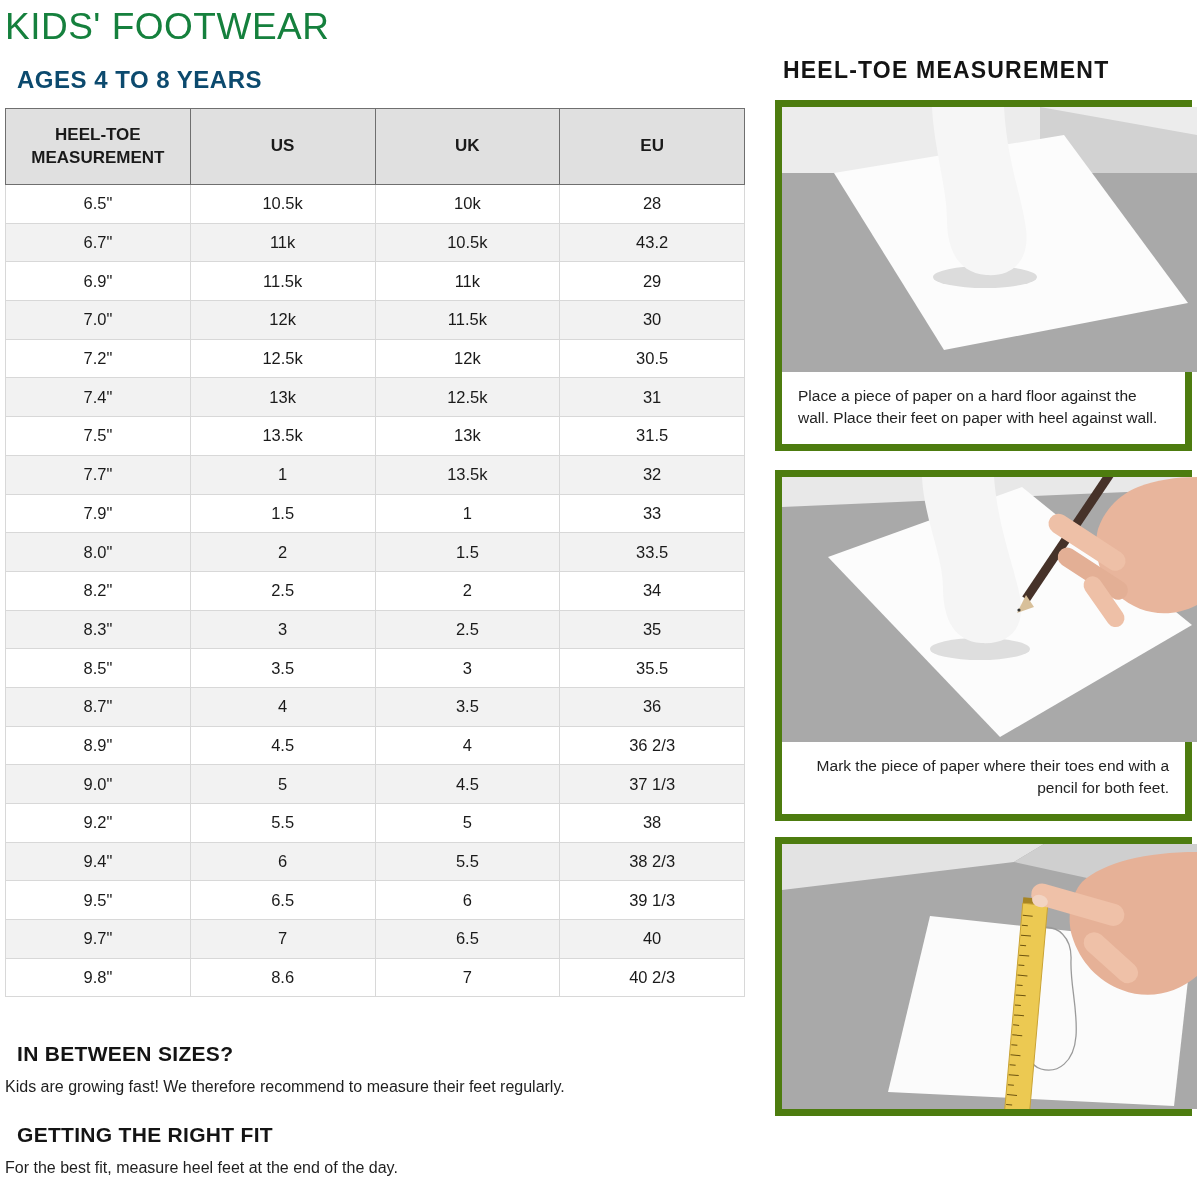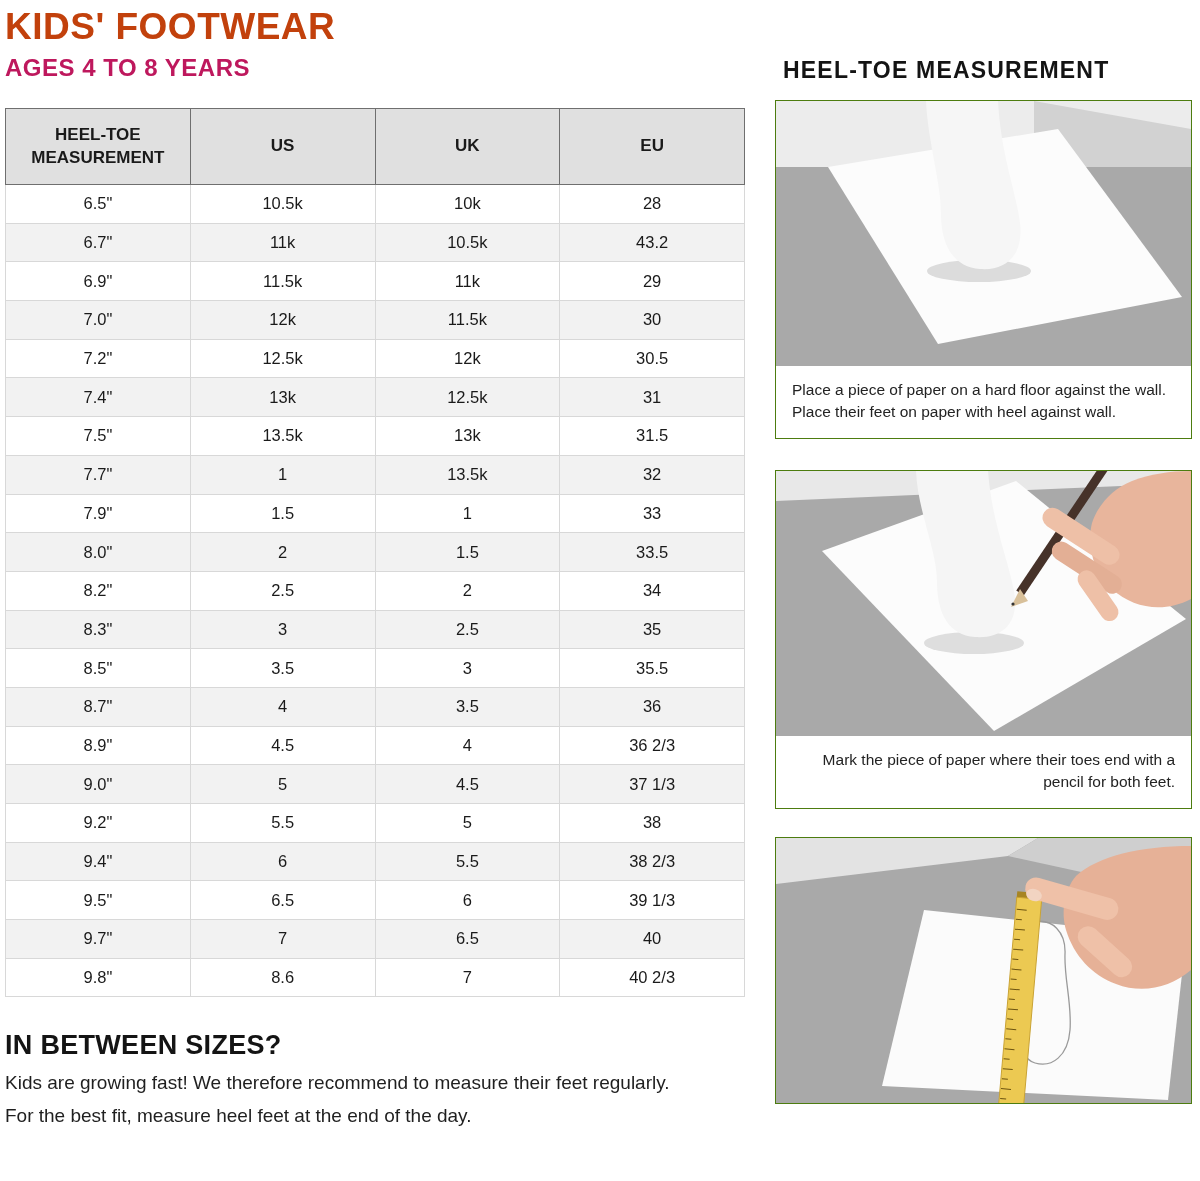--- a/index.html
+++ b/index.html
@@ -3,57 +3,57 @@
 <meta charset="utf-8">
 <style>
   html,body{margin:0;padding:0;}
   body{
     width:1200px;height:1181px;position:relative;background:#ffffff;
     font-family:"Liberation Sans", sans-serif;color:#1c1c1c;overflow:hidden;
   }
   
   .page-title{
     position:absolute;left:5px;top:6px;margin:0;
-    font-size:37px;font-weight:bold;letter-spacing:0.5px;color:#c2410c;
+    font-size:37px;font-weight:normal;letter-spacing:0.5px;color:#15803d;
   }
   .page-subtitle{
-    position:absolute;left:5px;top:54px;margin:0;
-    font-size:24px;font-weight:bold;letter-spacing:0.5px;color:#be185d;
+    position:absolute;left:5px;top:54px;margin:12px;
+    font-size:24px;font-weight:bold;letter-spacing:0.5px;color:#0c4a6e;
   }
   table.size-table{
     position:absolute;left:5px;top:108px;width:740px;
     border-collapse:collapse;table-layout:fixed;
   }
   table.size-table th{
     width:25%;height:75px;background:#e0e0e0;border:1px solid #6f6f6f;
     font-size:17px;font-weight:bold;color:#1a1a1a;text-align:center;
     padding:0 18px;line-height:1.35;
   }
   table.size-table td{
     height:37.7px;border:1px solid #d8d8d8;text-align:center;
     font-size:16.5px;color:#1a1a1a;background:#ffffff;padding:0;
   }
   table.size-table tbody tr:nth-child(even) td{background:#f2f2f2;}
   
   .sections{position:absolute;left:5px;top:1030px;width:740px;}
   .section-heading{
-    margin:0;font-size:27px;font-weight:bold;letter-spacing:0.3px;color:#141414;
+    margin:12px;font-size:21px;font-weight:bold;letter-spacing:0.3px;color:#141414;
   }
   .section-body{
-    margin:11px 0 0 0;font-size:19px;color:#1f1f1f;
+    margin:11px 0 0 0;font-size:16px;color:#1f1f1f;
   }
   .section-gap{margin-top:27px;}
   
   .guide-title{
     position:absolute;left:783px;top:57px;margin:0;
     font-size:23px;font-weight:bold;letter-spacing:1.2px;color:#141414;
   }
   .panel{
     position:absolute;left:775px;width:417px;background:#ffffff;
-    border:1px solid #4d7c0f;box-sizing:border-box;
+    border:7px solid #4d7c0f;box-sizing:border-box;
   }
   .panel-1{top:100px;}
   .panel-2{top:470px;text-align:right;}
   .panel-3{top:837px;}
   .photo{display:block;width:415px;height:265px;}
   .caption{
     height:72px;box-sizing:border-box;padding:13px 16px 0 16px;
     font-size:15.5px;line-height:1.45;color:#232323;background:#ffffff;
   }
 </style>
@@ -198,20 +198,21 @@
         <td>8.6</td>
         <td>7</td>
         <td>40 2/3</td>
       </tr>
     </tbody>
 </table>
 
 <div class="sections">
   <h3 class="section-heading">IN BETWEEN SIZES?</h3>
   <p class="section-body">Kids are growing fast! We therefore recommend to measure their feet regularly.</p>
+  <h3 class="section-heading section-gap">GETTING THE RIGHT FIT</h3>
   <p class="section-body">For the best fit, measure heel feet at the end of the day.</p>
 </div>
 
 <h2 class="guide-title">HEEL-TOE MEASUREMENT</h2>
 
 <div class="panel panel-1">
   <svg class="photo" viewBox="0 0 415 265" preserveAspectRatio="none">
     <rect width="415" height="265" fill="#a9a9a9"></rect>
     <rect width="415" height="66" fill="#ececec"></rect>
     <polygon points="258,0 415,28 415,66 258,66" fill="#d2d2d2"></polygon>

